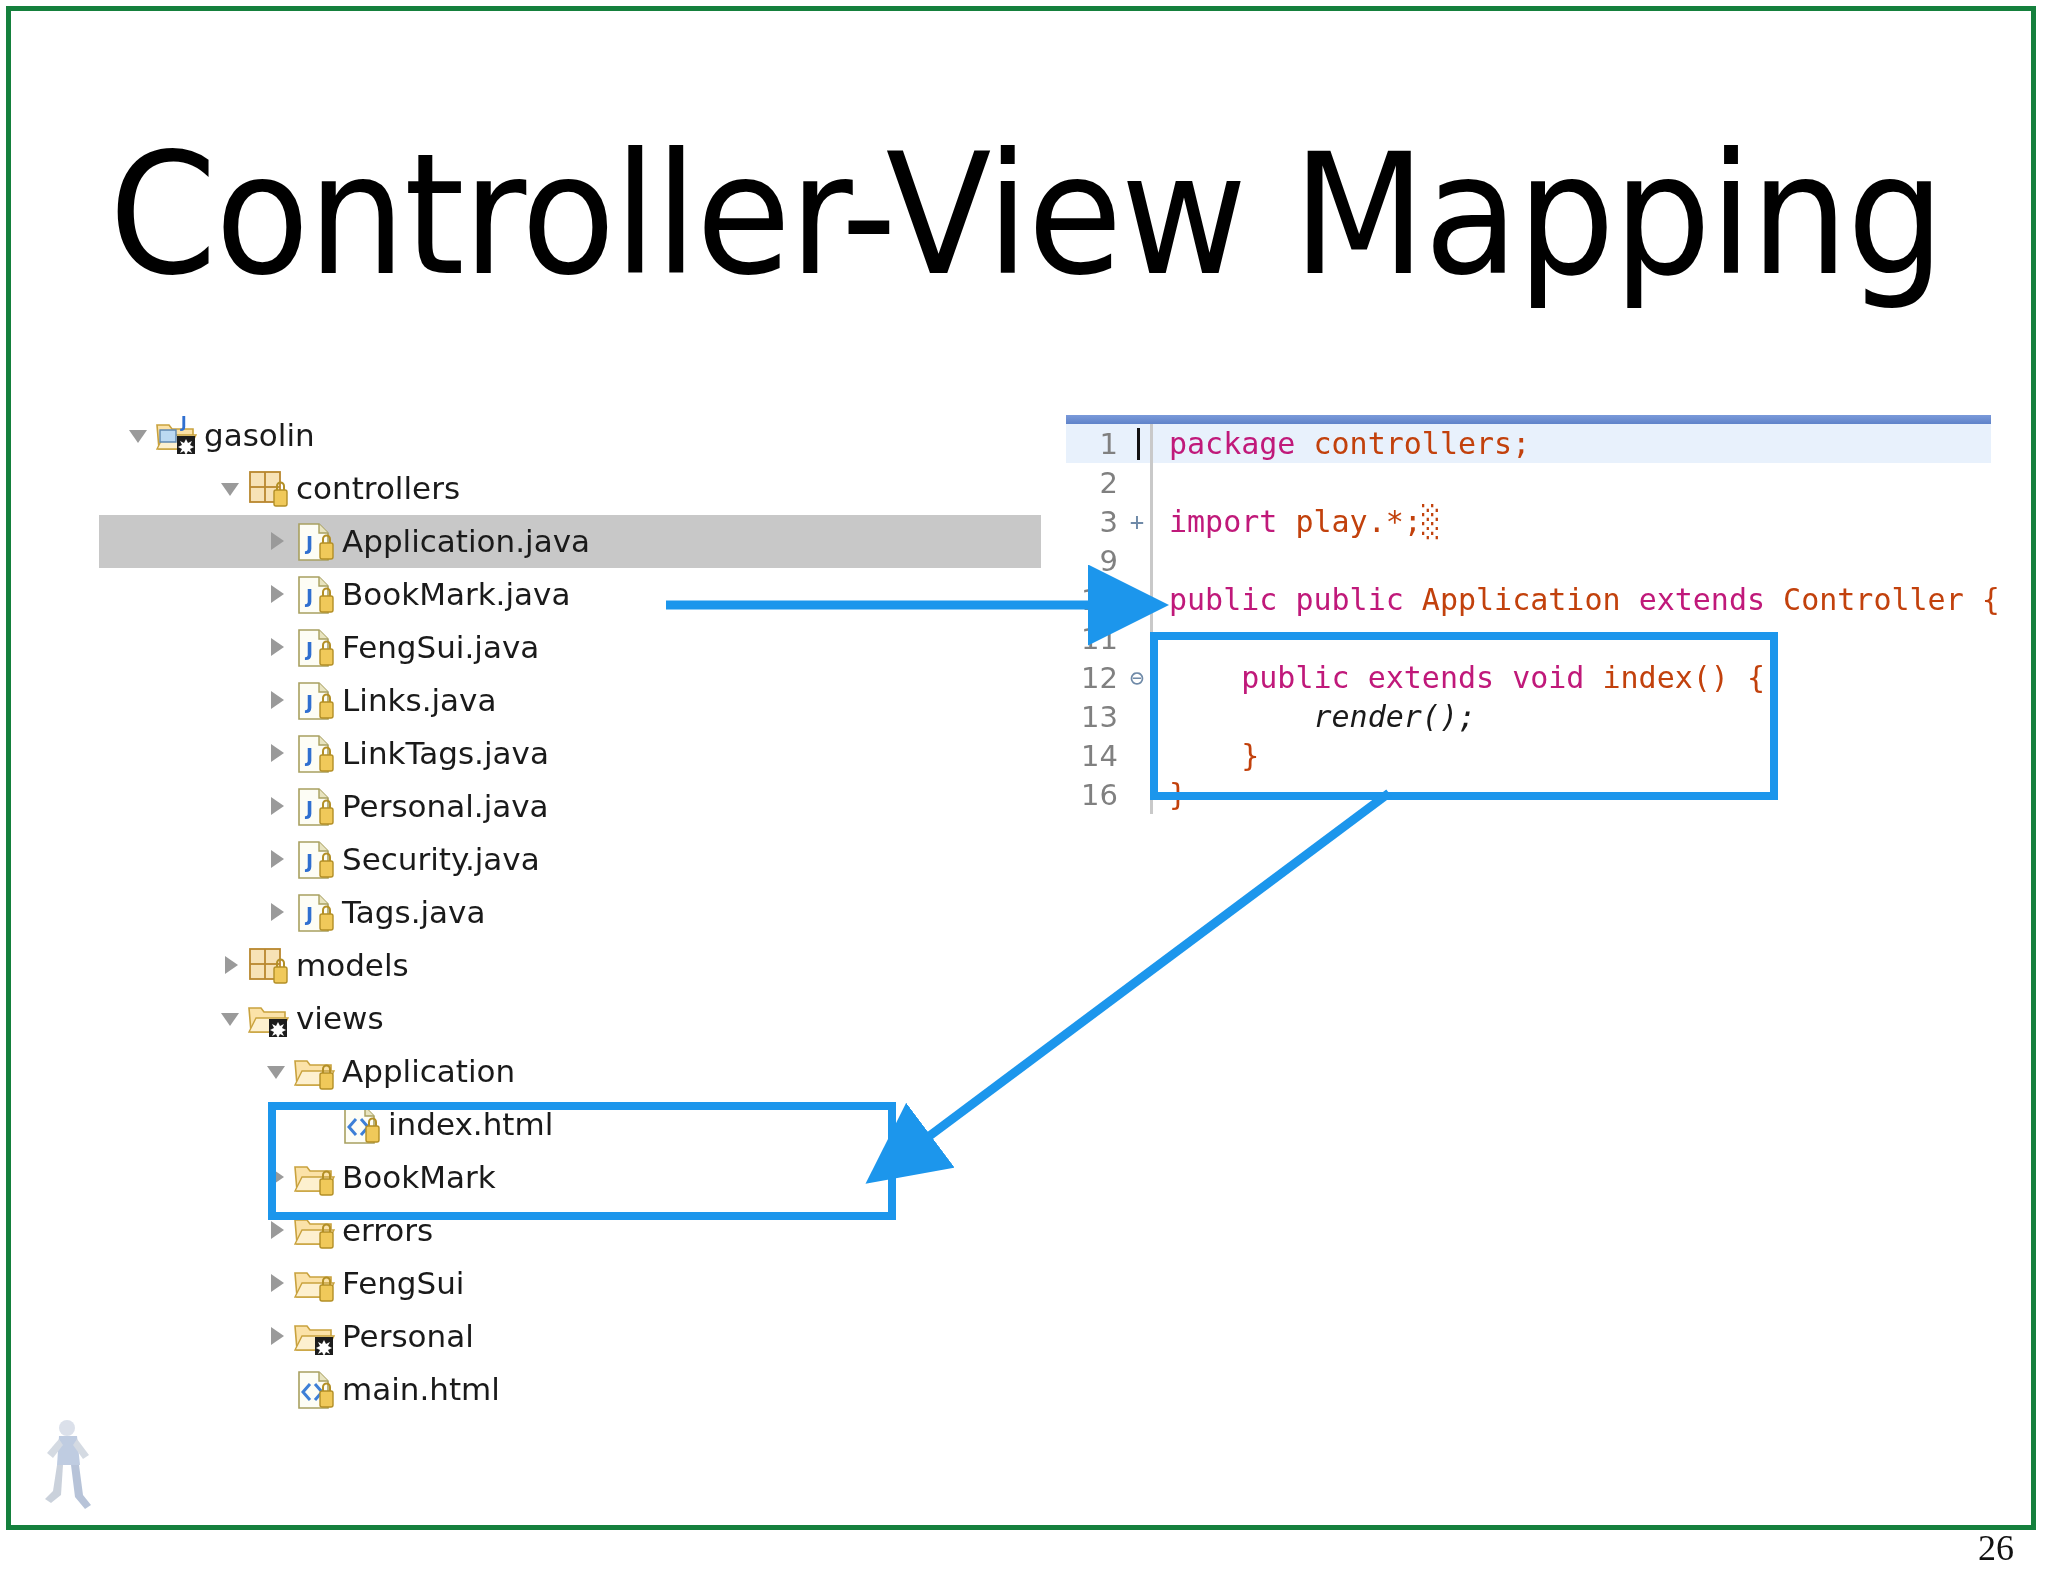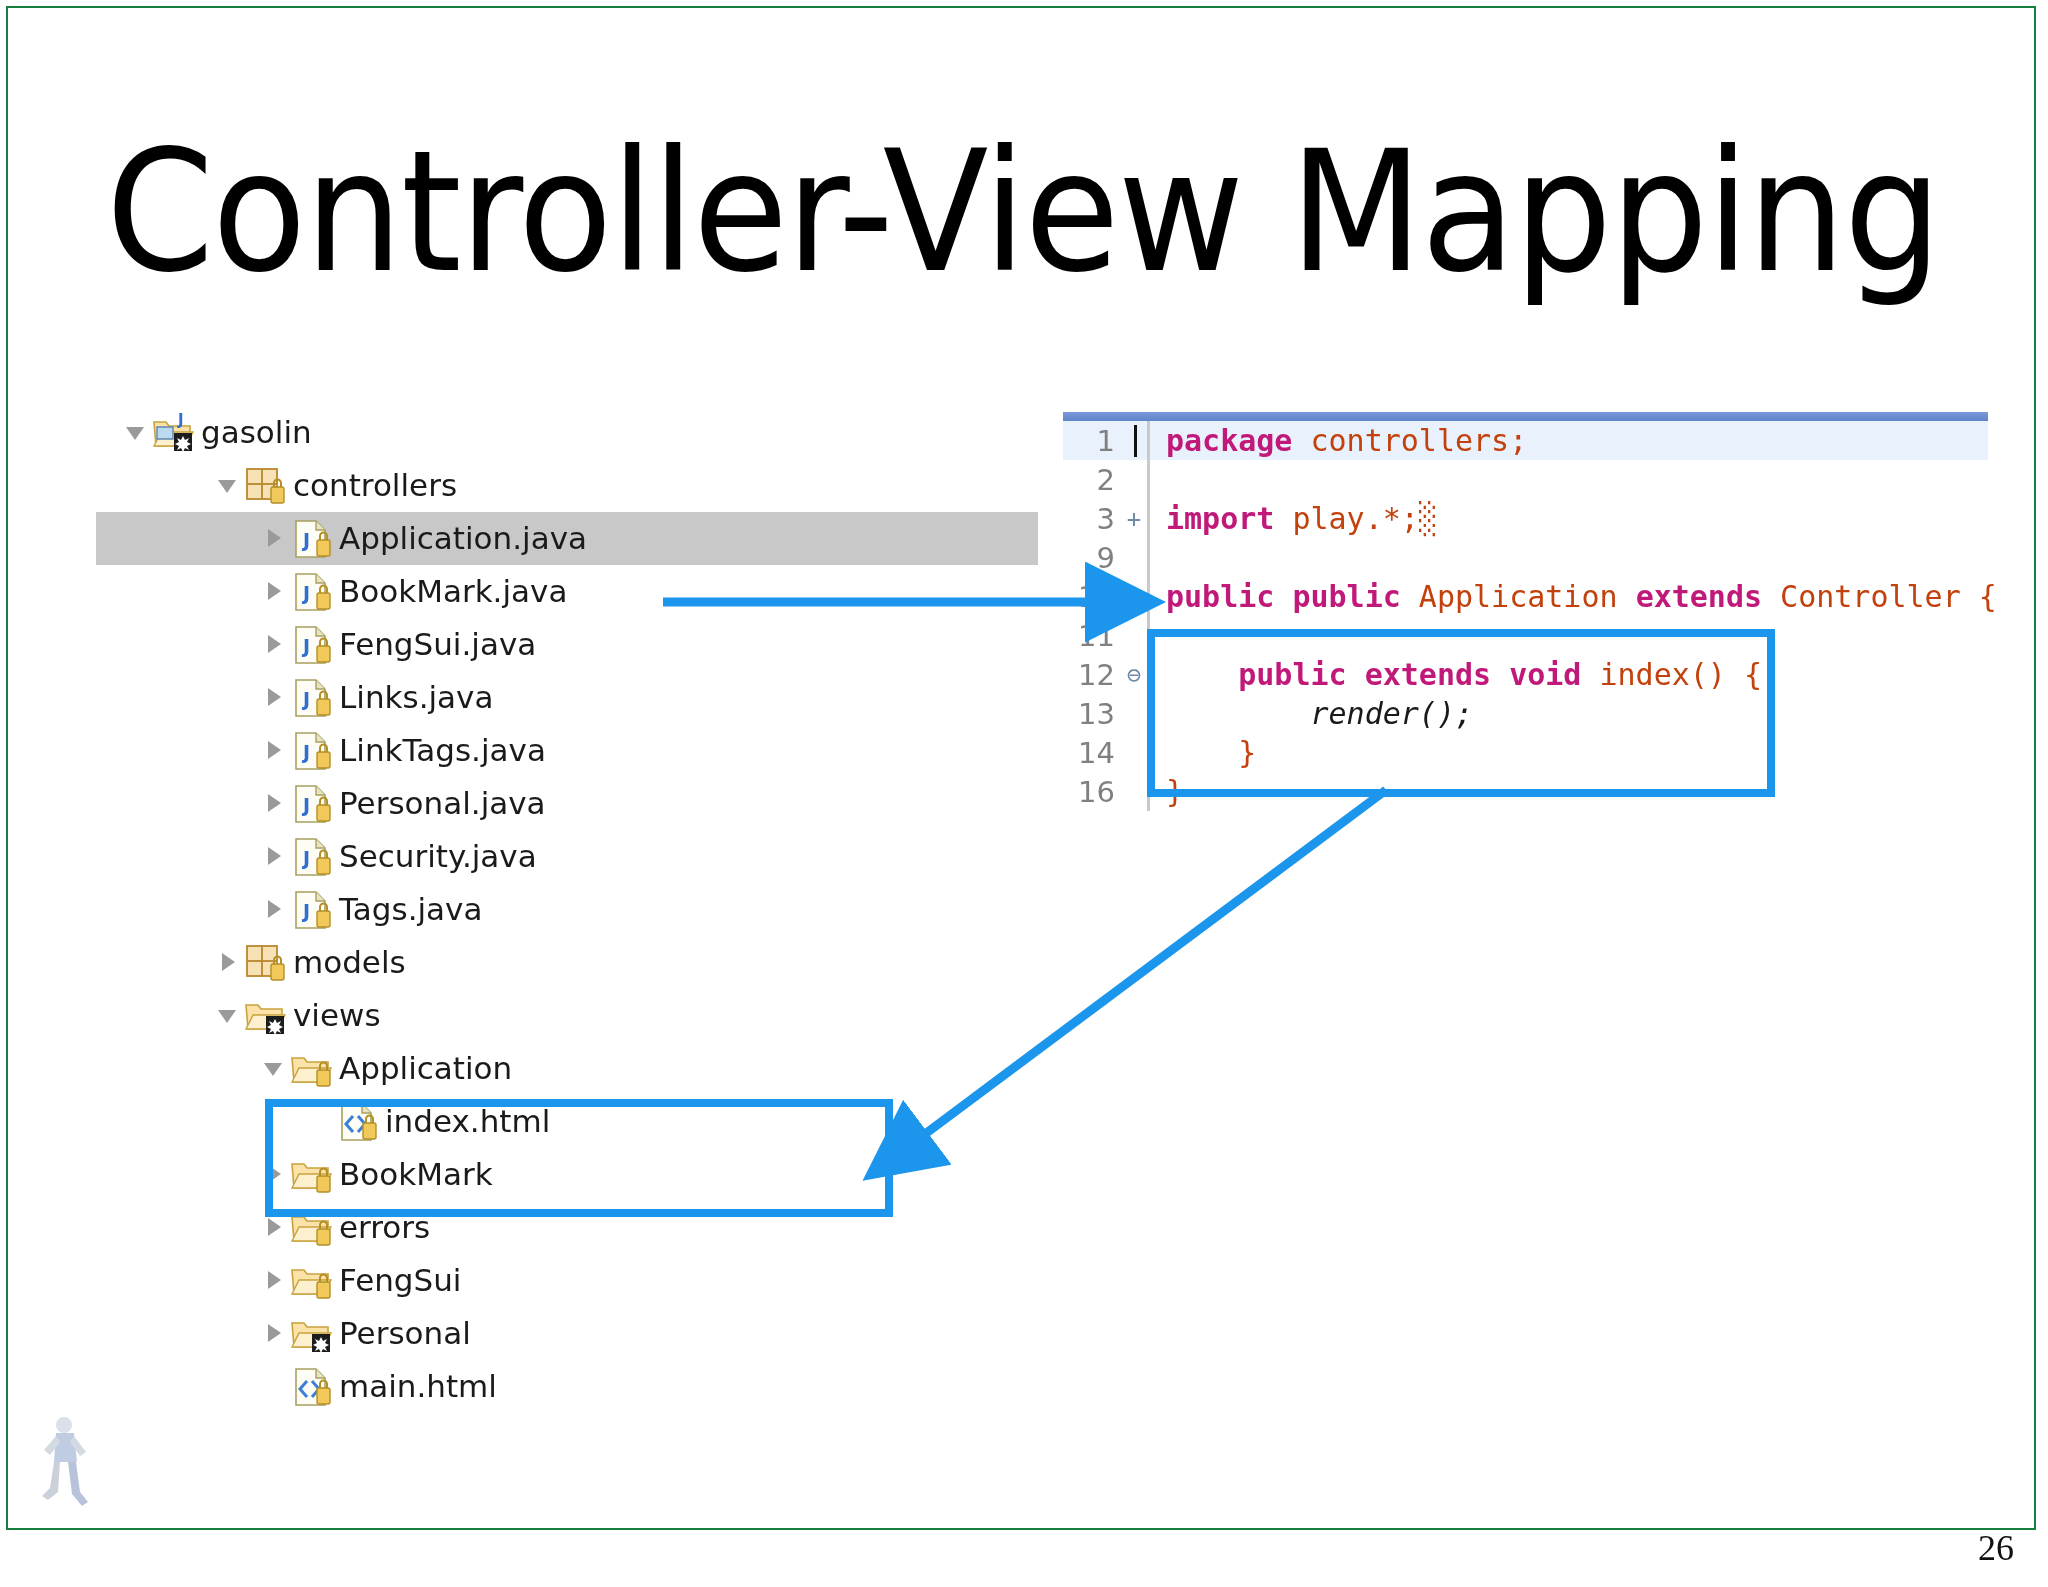--- a/index.html
+++ b/index.html
@@ -1,20 +1,20 @@
 <!DOCTYPE html>
 <html><head>
 <meta charset="utf-8">
 <style>
   html,body{margin:0;padding:0;background:#fff;}
   body{width:2048px;height:1587px;position:relative;overflow:hidden;
        font-family:"Liberation Sans",sans-serif;}
 
   .slide{position:absolute;left:6px;top:6px;width:2030px;height:1524px;
-         background:#fff;border:2px solid #15803d;box-sizing:border-box;}
+         background:#fff;border:5px solid #15803d;box-sizing:border-box;}
 
   .title{position:absolute;left:0;top:120px;width:2030px;text-align:center;
          font-family:"DejaVu Sans",sans-serif;font-size:168px;line-height:1;
          font-weight:400;color:#000;letter-spacing:-2px;
          transform:scaleX(0.92);transform-origin:center;white-space:nowrap;}
 
   
   .tree{position:absolute;left:110px;top:398px;width:900px;
         font-family:"DejaVu Sans",sans-serif;font-size:31px;color:#1a1a1a;}
   .row{position:relative;height:53px;display:flex;align-items:center;
@@ -36,21 +36,21 @@
   .etopbar{position:absolute;left:0;top:0;width:925px;height:9px;
            background:linear-gradient(#7b9ada,#5f83c9);}
   .code{position:absolute;left:0;top:9px;width:945px;
         font-family:"DejaVu Sans Mono",monospace;font-size:30px;}
   .cl{position:relative;height:39px;display:flex;align-items:center;white-space:pre;}
   .cl.cur{background:#e8f1fc;width:925px;}
   .ln{width:52px;flex:0 0 52px;text-align:right;color:#808080;
       font-family:"DejaVu Sans",sans-serif;font-size:29px;padding-right:6px;}
   .fold{width:26px;flex:0 0 26px;text-align:center;color:#6f8aa8;font-size:24px;}
   .gut{width:3px;flex:0 0 3px;background:#c9c9c9;height:39px;margin-right:16px;}
-  .kw{color:#c0197a;font-weight:bold;}
+  .kw{color:#c0197a;font-weight:normal;}
   .pl{color:#c2410c;}
   .it{font-style:italic;color:#1a1a1a;}
   .cursor{position:absolute;left:71px;top:4px;width:3px;height:32px;background:#111;}
 
   
   .svgo{position:absolute;left:0;top:0;width:2048px;height:1587px;
         pointer-events:none;}
 
   .pagenum{position:absolute;right:34px;bottom:18px;
            font-family:Liberation Serif, serif;font-size:36px;color:#111;}

